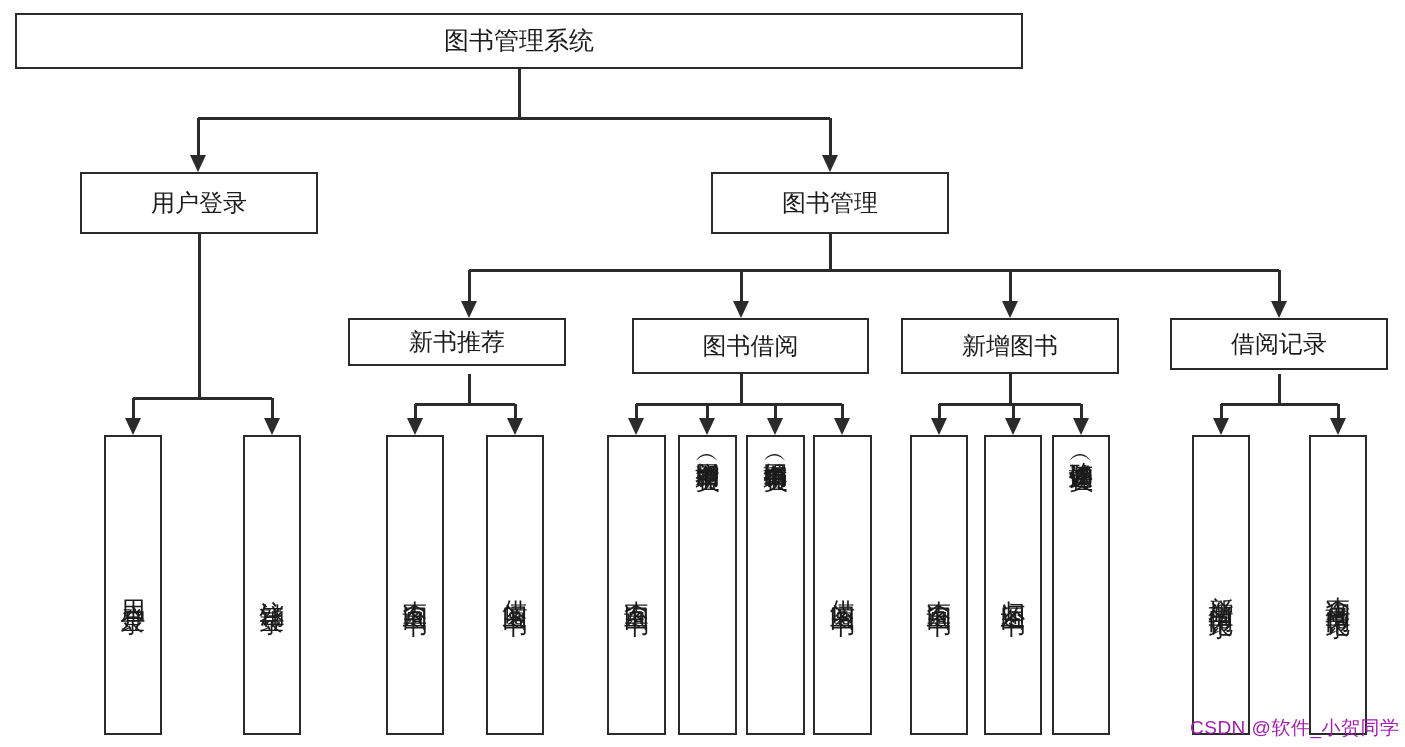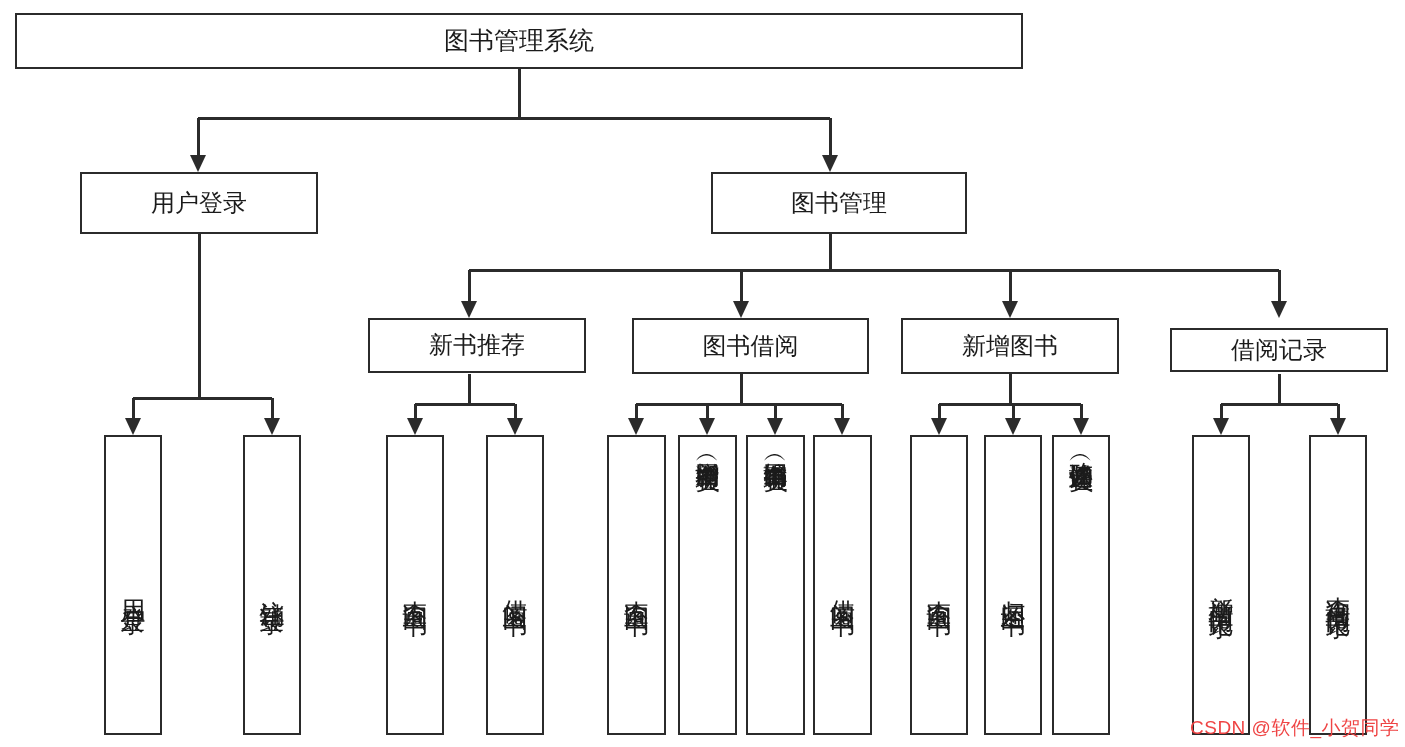--- a/index.html
+++ b/index.html
@@ -56,21 +56,21 @@
   }
   .leaf.tight .node-label {
     letter-spacing: 1px;
     font-size: 24px;
   }
   .leaf.mid .node-label {
     align-self: center;
   }
   .watermark {
     position: absolute;
-    color: #ef4444;
+    color: #a21caf;
     font-size: 19px;
     white-space: nowrap;
     letter-spacing: 0.5px;
   }
 </style>
 </head>
 <body>
 
 <div id="stage">
 
@@ -130,35 +130,35 @@
     </svg>
 
   <div class="node root lvl0" id="node-root" style="left: 15px; top: 13px; width: 1008px; height: 56px;">
     <span class="node-label">图书管理系统</span>
   </div>
 
   <div id="level1-layer">
       <div class="node lvl1" style="left: 80px; top: 172px; width: 238px; height: 62px;">
         <span class="node-label">用户登录</span>
       </div>
-      <div class="node lvl1" style="left: 711px; top: 172px; width: 256px; height: 62px;">
+      <div class="node lvl1" style="left: 711px; top: 172px; width: 238px; height: 62px;">
         <span class="node-label">图书管理</span>
       </div>
     </div>
   <div id="level2-layer">
-      <div class="node lvl1" style="left: 368px; top: 318px; width: 218px; height: 55px;">
+      <div class="node lvl1" style="left: 348px; top: 318px; width: 218px; height: 48px;">
         <span class="node-label">新书推荐</span>
       </div>
       <div class="node lvl1" style="left: 632px; top: 318px; width: 237px; height: 56px;">
         <span class="node-label">图书借阅</span>
       </div>
       <div class="node lvl1" style="left: 901px; top: 318px; width: 218px; height: 56px;">
         <span class="node-label">新增图书</span>
       </div>
-      <div class="node lvl1" style="left: 1170px; top: 328px; width: 218px; height: 44px;">
+      <div class="node lvl1" style="left: 1170px; top: 318px; width: 218px; height: 52px;">
         <span class="node-label">借阅记录</span>
       </div>
     </div>
   <div id="leaf-layer">
       <div class="node leaf mid" style="left: 104px; top: 435px; width: 58px; height: 300px;">
         <span class="node-label">用户登录</span>
       </div>
       <div class="node leaf mid" style="left: 243px; top: 435px; width: 58px; height: 300px;">
         <span class="node-label">注销登录</span>
       </div>

